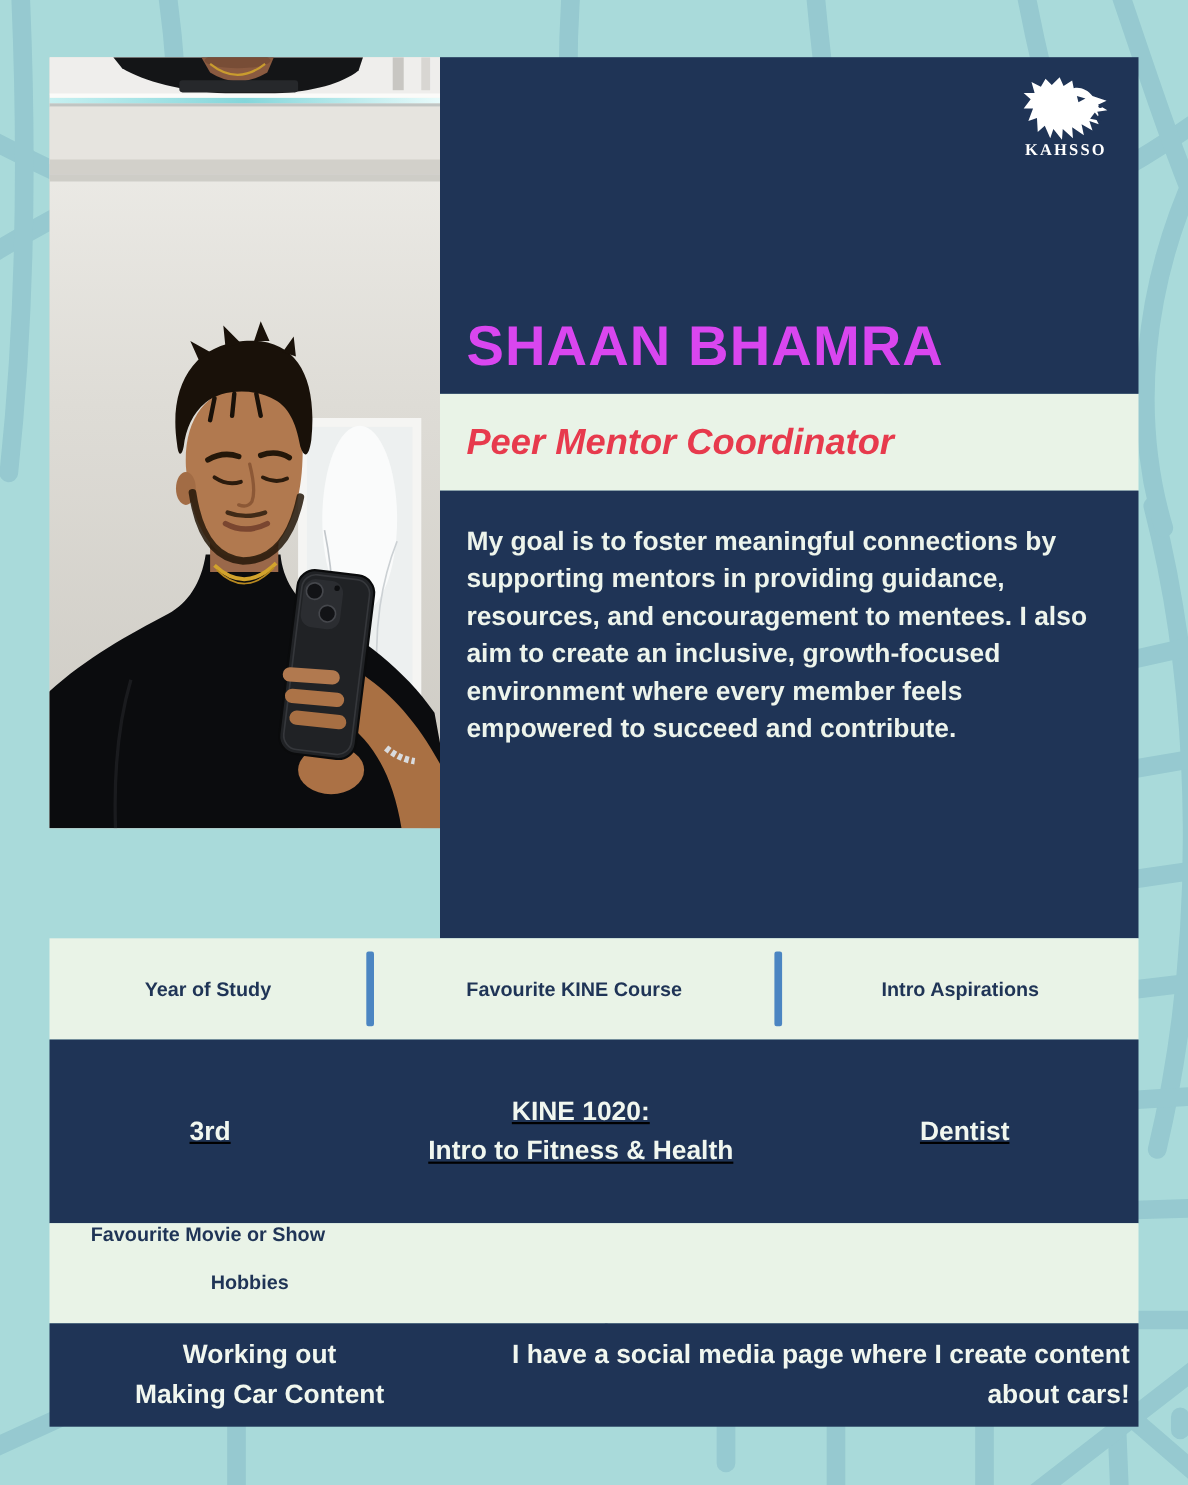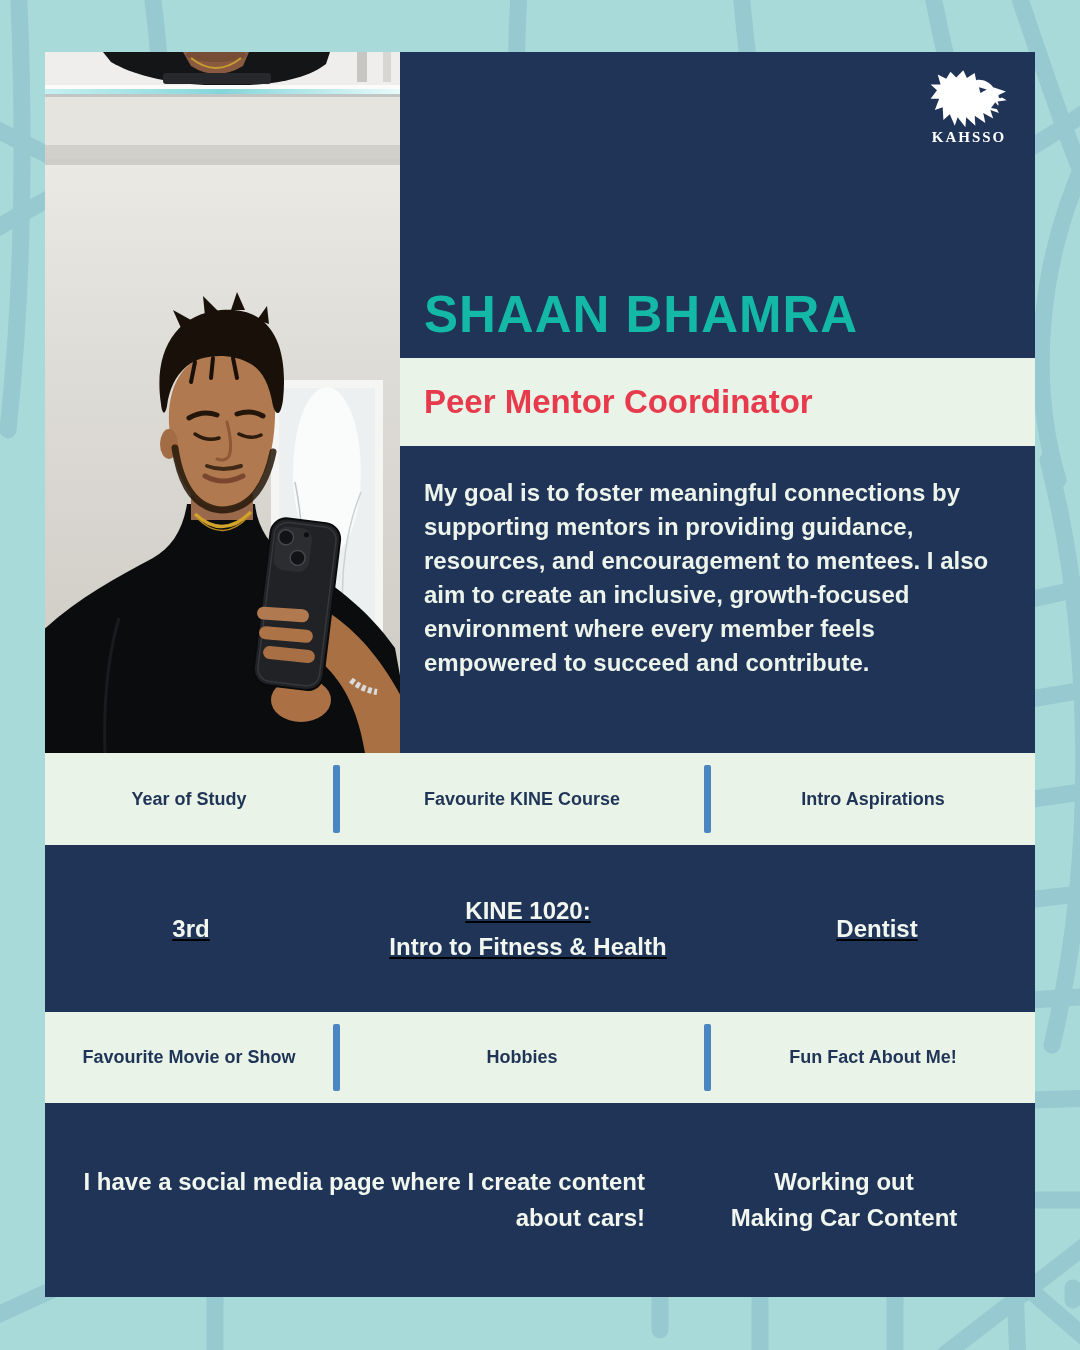--- a/index.html
+++ b/index.html
@@ -6,36 +6,36 @@
   body{
     width:1080px;height:1350px;position:relative;overflow:hidden;
     background:#a9dada;
     font-family:"Liberation Sans", sans-serif;
   }
   .bg-svg{position:absolute;left:0;top:0;width:1080px;height:1350px;}
   .card{
     position:absolute;left:45px;top:52px;width:990px;height:1245px;
     display:flex;flex-direction:column;
   }
-  .top-row{height:701px;display:flex;}
+  .top-row{height:801px;display:flex;}
   .photo{width:355px;height:701px;position:relative;background:#d8d6d0;flex:none;}
   .photo svg{display:block;width:355px;height:701px;}
   .right-panel{width:635px;display:flex;flex-direction:column;flex:none;}
   .name-panel{height:306px;background:#1f3456;position:relative;display:flex;align-items:flex-end;box-sizing:border-box;padding:0 20px 16px 24px;}
-  .name{margin:0;font-size:51px;font-weight:bold;color:#14b8a6;letter-spacing:1px;line-height:1.05;}
+  .name{margin:0;font-size:51px;font-weight:bold;color:#d946ef;letter-spacing:1px;line-height:1.05;}
   .logo{position:absolute;top:14px;right:18px;width:96px;text-align:center;}
   .logo svg{width:90px;height:64px;display:block;margin:0 auto;}
   .logo-text{font-family:"Liberation Serif", serif;font-weight:bold;color:#ffffff;font-size:15px;letter-spacing:2px;margin-top:-1px;}
   .role-bar{height:88px;background:#e9f3e7;display:flex;align-items:center;box-sizing:border-box;padding-left:24px;}
-  .role{font-size:33px;font-weight:bold;color:#e73a4d;}
+  .role{font-size:33px;font-weight:bold;color:#e73a4d;font-style:italic;}
   .bio-box{flex:1;background:#1f3456;box-sizing:border-box;padding:30px 26px 16px 24px;}
   .bio{margin:0;font-size:24px;font-weight:bold;color:#edf4ec;line-height:1.42;}
   .fact-header{background:#e9f3e7;display:flex;align-items:stretch;}
   .fh1{height:92px;}
-  .fh2{height:91px;}
+  .fh2{height:91px;flex-direction:column;}
   .fact-values{background:#1f3456;display:flex;align-items:stretch;}
   .fv1{height:167px;text-decoration:underline;}
   .fv2{flex:1;}
   .cell{display:flex;align-items:center;justify-content:center;text-align:center;box-sizing:border-box;padding:0 10px;}
   .hcell{font-size:18px;font-weight:bold;color:#1f3456;line-height:1.12;}
   .vcell{font-size:24px;font-weight:bold;color:#f1f7ef;line-height:1.5;white-space:pre-line;}
   .hc1{width:288px;} .hc2{width:364px;} .hc3{flex:1;}
   .vc1{width:292px;} .vc2{width:382px;} .vc3{flex:1;padding:0 8px;text-align:right;}
   .vdiv{width:7px;background:#4b85c2;margin:12px 0;border-radius:2px;flex:none;}
 </style>
@@ -199,18 +199,18 @@
 
   <div class="fact-header fh2">
     <div class="cell hcell hc1">Favourite Movie or Show</div>
     <div class="vdiv"></div>
     <div class="cell hcell hc2">Hobbies</div>
     <div class="vdiv"></div>
     <div class="cell hcell hc3">Fun Fact About Me!</div>
   </div>
 
   <div class="fact-values fv2">
-    <div class="cell vcell vc3">I have a social media page where I create content about cars!</div>
     <div class="cell vcell vc2">Working out
 Making Car Content</div>
+    <div class="cell vcell vc3">I have a social media page where I create content about cars!</div>
   </div>
 
 </div>
 
 </body></html>

